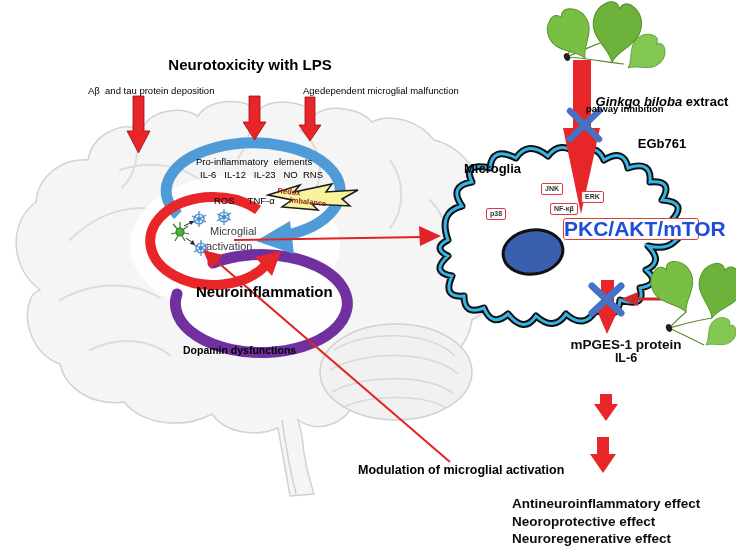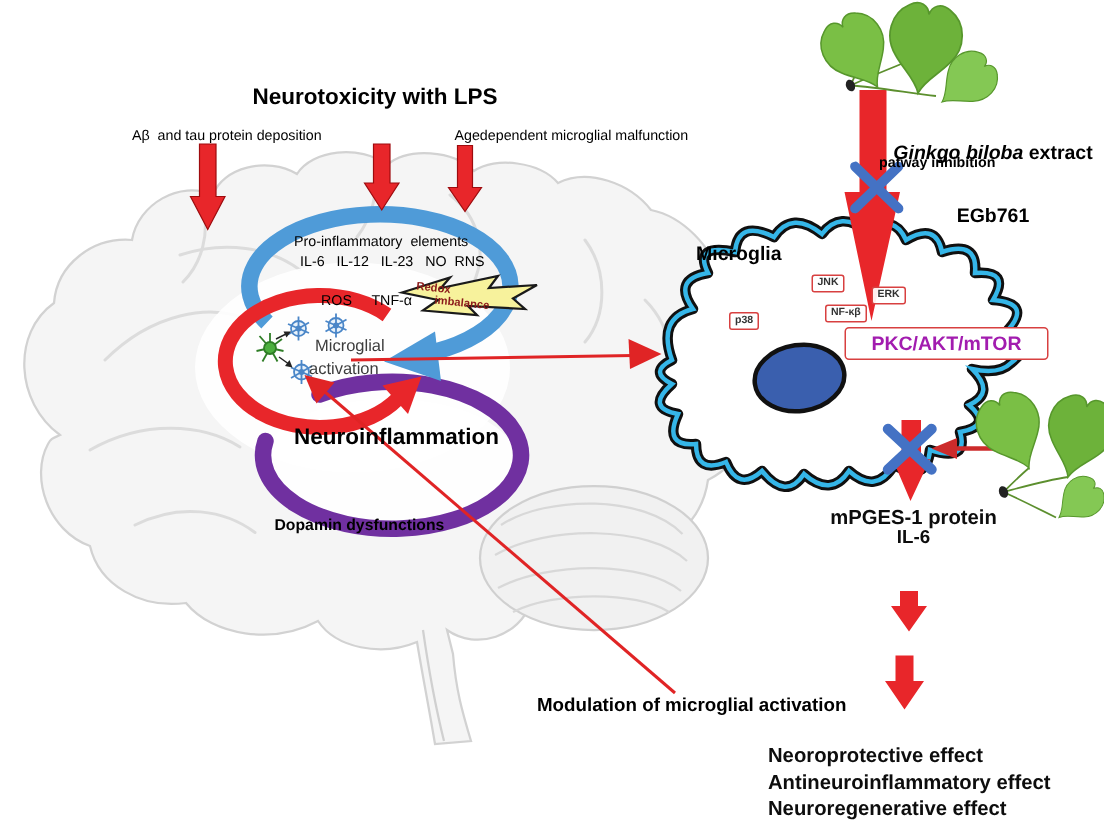--- a/index.html
+++ b/index.html
@@ -6,22 +6,22 @@
   #stage { position:relative; width:736px; height:551px; background:#ffffff; overflow:hidden;
            font-family:"Liberation Sans", sans-serif; }
   #diagram-svg { position:absolute; left:0; top:0; }
   .t { position:absolute; white-space:pre; color:#000000; line-height:1.15; }
   .b { font-weight:bold; }
   .ctr { text-align:center; }
   .gray { color:#3c3c3c; }
   .kbox { position:absolute; border:1px solid #d84040; border-radius:2px; background:rgba(255,255,255,.92);
           font-size:7px; line-height:8px; padding:1px 3px; color:#333; font-weight:bold; white-space:nowrap; }
   #pkc-box { position:absolute; left:563px; top:218px; width:134px; height:20px; border:1.5px solid #d84040;
-             border-radius:3px; background:#fff; font-weight:bold; font-size:13px; line-height:20px;
-             text-align:center; color:#a21caf; }
+             border-radius:3px; background:#fff; font-weight:bold; font-size:21px; line-height:20px;
+             text-align:center; color:#1d4ed8; }
   #redox-label { position:absolute; left:278px; top:187px; transform:rotate(6deg); transform-origin:left top;
                  font-size:7.5px; font-weight:bold; color:#8b1a1a; line-height:8px; }
   #redox-label .l2 { padding-left:13px; display:block; }
   .stack { position:absolute; text-align:center; font-weight:bold; color:#0d0d0d; }
 </style>
 </head>
 <body>
 
 <div id="stage">
 
@@ -214,25 +214,25 @@
   <div class="kbox" style="left:550px; top:203px;">NF-κβ</div>
   <div class="kbox" style="left:581px; top:191px;">ERK</div>
   <div id="pkc-box">PKC/AKT/mTOR</div>
 
   <div class="t b ctr" style="left:588px; top:67px; width:148px; font-size:13px; line-height:14px;">
     <div><span style="font-style:italic;">Ginkgo biloba</span><span> extract</span></div>
     <div>EGb761</div>
   </div>
   <div class="t b" style="left:586px; top:104px; font-size:9.5px;">patway inhibition</div>
 
-  <div class="stack" style="left:523px; top:337px; width:172px;">
+  <div class="stack" style="left:540px; top:337px; width:172px;">
     <div style="font-size:13.5px; line-height:15px;">mPGES-1 protein</div>
     <div style="font-size:12.5px; line-height:13.5px;">IL-6</div>
   </div>
 
 
   <div class="stack" style="left:512px; top:495px; text-align:left;">
+    <div style="font-size:13.5px; line-height:17.5px;">Antineuroinflammatory effect</div>
     <div style="font-size:13.5px; line-height:17.5px;">Neoroprotective effect</div>
-    <div style="font-size:13.5px; line-height:17.5px;">Antineuroinflammatory effect</div>
     <div style="font-size:13.5px; line-height:17.5px;">Neuroregenerative effect</div>
   </div>
 
 </div>
 
 </body></html>

